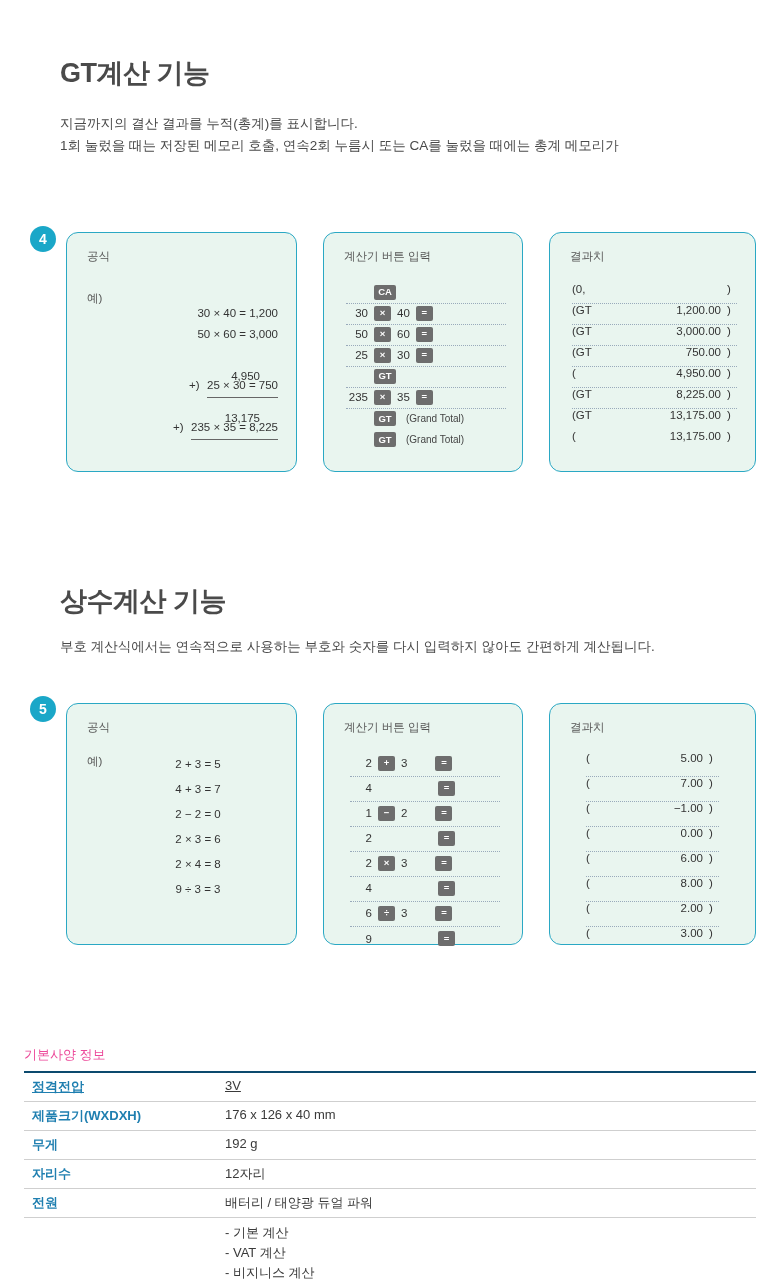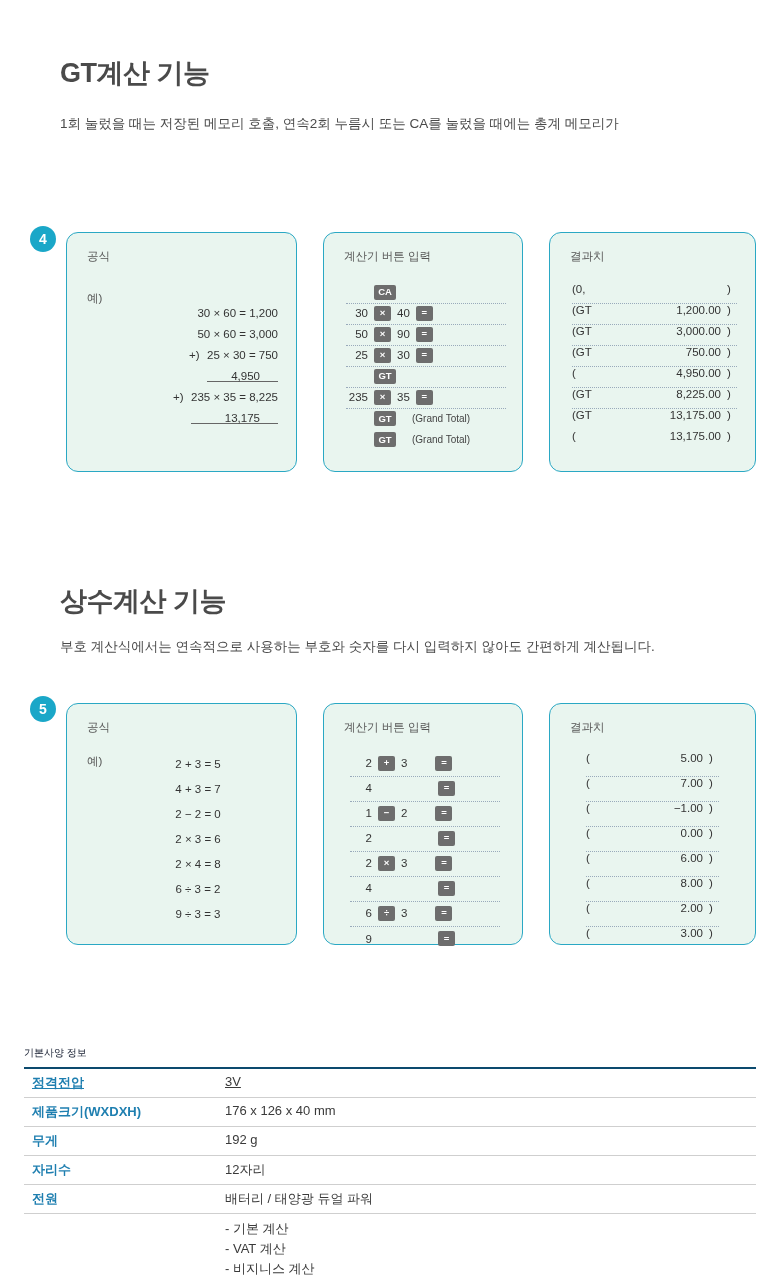--- a/index.html
+++ b/index.html
@@ -68,21 +68,21 @@
     font-size: 11.5px;
     color: #333;
   }
   .formula-list .fl {
     height: 21px;
     line-height: 21px;
     white-space: nowrap;
   }
   .fl .op { display: inline-block; width: 18px; text-align: left; }
   .fl .val { display: inline-block; }
-  .fl.underline .val { border-bottom: 1px solid #666; padding-bottom: 15px; }
+  .fl.underline .val { border-bottom: 1px solid #666; padding-bottom: 1px; margin-top: 30px; }
 
   
   .card-keys { width: 200px; }
   .keyrow {
     display: flex;
     align-items: center;
     gap: 6px;
     height: 21px;
     font-size: 11.5px;
     color: #333;
@@ -97,39 +97,39 @@
     min-width: 17px; height: 15px;
     padding: 0 3px;
     background: #6d6d6d;
     color: #fff;
     border-radius: 2px;
     font-size: 9.5px;
     font-weight: bold;
     line-height: 1;
   }
   .key.wide { min-width: 22px; }
-  .gt-label { font-size: 10px; color: #444; margin-left: 10px; }
+  .gt-label { font-size: 10px; color: #444; margin-left: 4px; }
 
   
   .card-result { width: 207px; }
   .resrow {
     display: flex;
     align-items: baseline;
     font-size: 11.5px;
     color: #333;
     height: 21px;
     border-bottom: 1px dotted #9ab;
   }
   .resrow.noline { border-bottom: none; }
   .resrow .pre { width: 34px; }
   .resrow .val { flex: 1; text-align: right; padding-right: 6px; }
   .resrow .post { width: 10px; }
 
   
-  .spec-caption { font-size: 10px; color: #0f172a; }
+  .spec-caption { font-size: 13px; color: #ec4899; }
   table.spec {
     width: 100%;
     border-collapse: collapse;
     font-size: 13px;
   }
   table.spec th, table.spec td {
     border-top: 1px solid #cfcfcf;
     border-bottom: 1px solid #cfcfcf;
     padding: 5px 8px;
     text-align: left;
@@ -147,32 +147,33 @@
 </style>
 </head>
 <body>
 
 <div class="page">
 
   <div>
     <div style="position:absolute; left:60px; top:55px;" class="section-title">GT계산 기능</div>
 
     <div style="position:absolute; left:60px; top:113px; width:680px;" class="section-desc">
+      <div>지금까지의 결산 결과를 누적(총계)를 표시합니다.</div>
       <div>1회 눌렀을 때는 저장된 메모리 호출, 연속2회 누름시 또는 CA를 눌렀을 때에는 총계 메모리가</div>
     </div>
 
     <div style="position:absolute; left:30px; top:226px;" class="badge">4</div>
 
     <div class="cards" style="position:absolute; left:66px; top:232px;">
 
       <div class="card card-formula" style="height:240px;">
         <div class="card-title">공식</div>
         <div class="ex-label" style="top:58px;">예)</div>
         <div class="formula-list" style="top:70px; width:190px;">
-          <div class="fl"><span class="val">30 × 60 = 1,200</span></div>
+          <div class="fl"><span class="val">30 × 40 = 1,200</span></div>
           <div class="fl"><span class="val">50 × 60 = 3,000</span></div>
           <div class="fl underline"><span class="op">+)</span><span class="val">25 × 30 =    750</span></div>
           <div class="fl"><span class="val" style="padding-right:18px;">4,950</span></div>
           <div class="fl underline"><span class="op">+)</span><span class="val">235 × 35 = 8,225</span></div>
           <div class="fl"><span class="val" style="padding-right:18px;">13,175</span></div>
         </div>
       </div>
 
       <div class="card card-keys" style="height:240px;">
         <div class="card-title">계산기 버튼 입력</div>
@@ -183,21 +184,21 @@
             </div>
           <div class="keyrow">
               <span class="num">30</span>
               <span class="key">×</span>
               <span>40</span>
               <span class="key">=</span>
             </div>
           <div class="keyrow">
               <span class="num">50</span>
               <span class="key">×</span>
-              <span>90</span>
+              <span>60</span>
               <span class="key">=</span>
             </div>
           <div class="keyrow">
               <span class="num">25</span>
               <span class="key">×</span>
               <span>30</span>
               <span class="key">=</span>
             </div>
           <div class="keyrow">
               <span class="num"></span>
@@ -283,21 +284,20 @@
 
       <div class="card card-formula" style="height:242px;">
         <div class="card-title">공식</div>
         <div class="ex-label" style="top:50px;">예)</div>
         <div class="formula-list" style="top:48px; width:160px; text-align:center;">
           <div class="fl" style="height:25px;line-height:25px;"><span class="val">2 + 3 = 5</span></div>
           <div class="fl" style="height:25px;line-height:25px;"><span class="val">4 + 3 = 7</span></div>
           <div class="fl" style="height:25px;line-height:25px;"><span class="val">2 − 2 = 0</span></div>
           <div class="fl" style="height:25px;line-height:25px;"><span class="val">2 × 3 = 6</span></div>
           <div class="fl" style="height:25px;line-height:25px;"><span class="val">2 × 4 = 8</span></div>
-          <div class="fl" style="height:25px;line-height:25px;"><span class="val">6 ÷ 3 = 2</span></div>
           <div class="fl" style="height:25px;line-height:25px;"><span class="val">9 ÷ 3 = 3</span></div>
         </div>
       </div>
 
       <div class="card card-keys" style="height:242px;">
         <div class="card-title">계산기 버튼 입력</div>
         <div style="position:absolute; top:48px; left:26px; width:150px;">
           <div class="keyrow" style="height:25px;">
               <span class="num">2</span>
               <span class="key">+</span>

